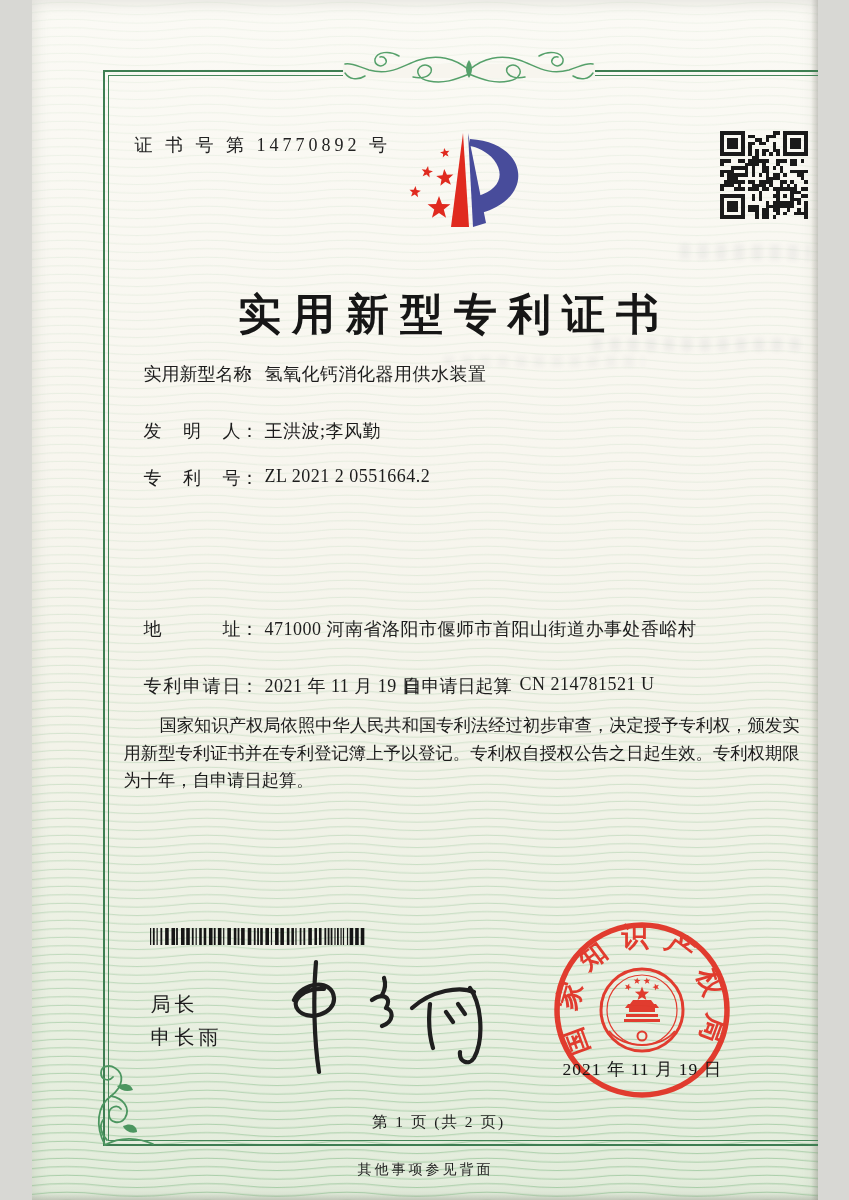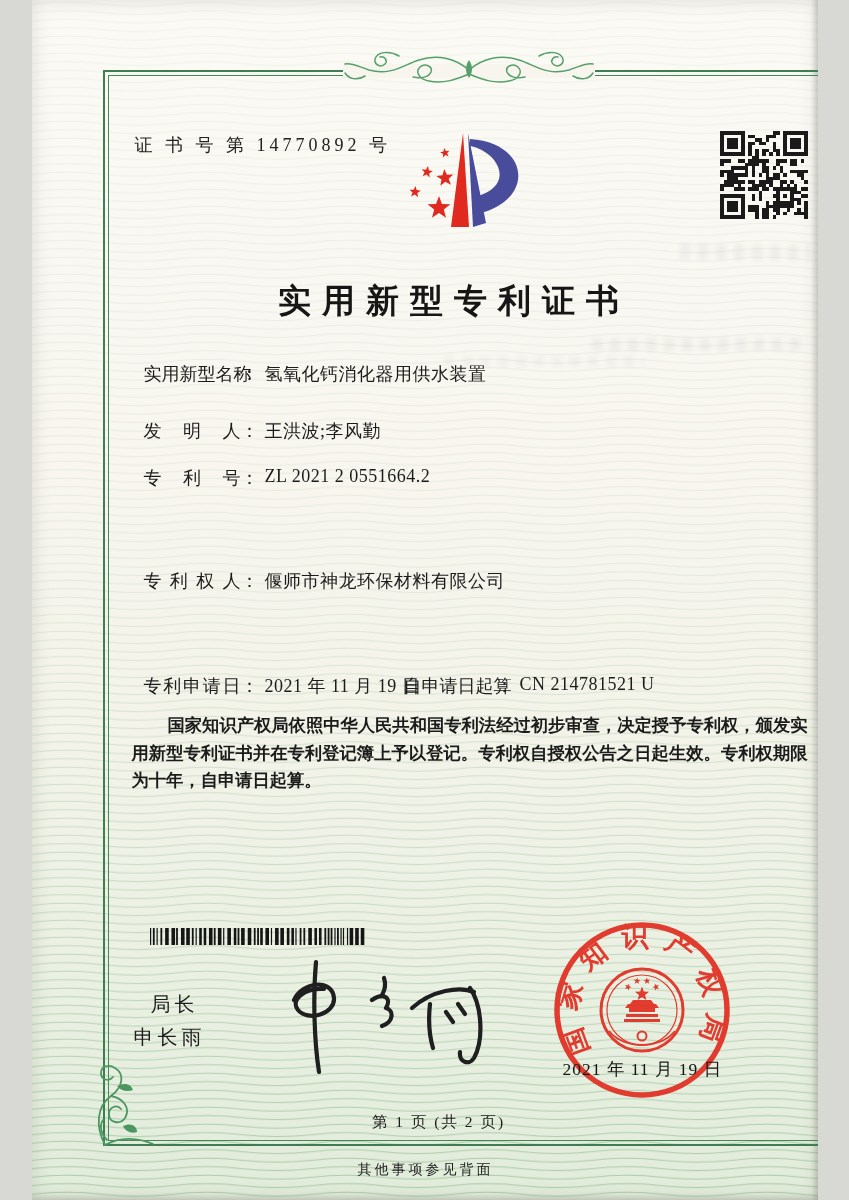--- a/index.html
+++ b/index.html
@@ -21,38 +21,38 @@
 
   .flourish-top{position:absolute;left:311px;top:46px;width:252px;height:48px;}
   .flourish-corner{position:absolute;left:55px;top:1042px;width:100px;height:105px;}
 
   .cert-no{position:absolute;left:103px;top:133px;font-size:18px;letter-spacing:4px;color:#222;}
 
   .logo{position:absolute;left:373px;top:126px;width:122px;height:108px;}
   .qr{position:absolute;left:688px;top:131px;width:88px;height:88px;}
 
   .title{position:absolute;left:0;right:0;top:257px;text-align:center;
-    font-size:33px;font-weight:bold;letter-spacing:11px;text-indent:11px;color:#161616;padding-left:48px;}
+    font-size:43px;font-weight:bold;letter-spacing:11px;text-indent:11px;color:#161616;padding-left:48px;}
 
   .row{position:absolute;left:112px;font-size:18px;white-space:nowrap;color:#1c1c1c;}
   .flabel{display:inline-block;width:97px;text-align:justify;text-align-last:justify;
     text-justify:inter-character;vertical-align:top;}
   .colon{display:inline-block;vertical-align:top;}
   .fvalue{margin-left:6px;letter-spacing:.5px;}
   .row.grant{left:372px;}
   .row.grant .flabel{width:92px;}
 
-  .body-text{position:absolute;left:100px;top:712px;width:676px;
-    font-size:17.3px;line-height:27.6px;text-align:justify;color:#1b1b1b;font-weight:bold;}
+  .body-text{position:absolute;left:92px;top:712px;width:676px;
+    font-size:17.3px;line-height:27.6px;text-align:justify;color:#1b1b1b;}
   .body-text p{margin:0;text-indent:36px;}
 
   .barcode{position:absolute;left:118px;top:928px;width:216px;height:17px;}
 
   .director-title{position:absolute;left:119px;top:991px;font-size:20px;letter-spacing:4px;}
-  .director-name{position:absolute;left:102px;top:1024px;font-size:20px;letter-spacing:4px;}
+  .director-name{position:absolute;left:119px;top:1024px;font-size:20px;letter-spacing:4px;}
 
   .signature{position:absolute;left:248px;top:948px;width:210px;height:130px;}
 
   .seal{position:absolute;left:515px;top:915px;width:190px;height:190px;
     opacity:.93;filter:blur(.3px);}
   .seal-date{position:absolute;left:531px;top:1057px;font-size:17.5px;letter-spacing:1px;
     color:#161616;white-space:nowrap;}
 
   .page-number{position:absolute;left:407px;top:1112px;transform:translateX(-50%);
     font-size:15.5px;letter-spacing:2px;}
@@ -459,22 +459,22 @@
 
   <div class="row" style="top:362px">
     <span class="flabel">实用新型名称</span><span class="colon">：</span><span class="fvalue">氢氧化钙消化器用供水装置</span>
   </div>
   <div class="row" style="top:419px">
     <span class="flabel">发明人</span><span class="colon">：</span><span class="fvalue">王洪波;李风勤</span>
   </div>
   <div class="row" style="top:466px">
     <span class="flabel">专利号</span><span class="colon">：</span><span class="fvalue">ZL 2021 2 0551664.2</span>
   </div>
-  <div class="row" style="top:569px">
-    <span class="flabel">专利权人</span><span class="colon">：</span><span class="fvalue">偃师市神龙环保材料有限公司</span>
+  <div class="row" style="top:617px">
+    <span class="flabel">地址</span><span class="colon">：</span><span class="fvalue">471000 河南省洛阳市偃师市首阳山街道办事处香峪村</span>
   </div>
   <div class="row" style="top:674px">
     <span class="flabel">专利申请日</span><span class="colon">：</span><span class="fvalue">2021 年 11 月 19 日</span>
   </div>
   <div class="row grant" style="top:674px">
     <span class="flabel">自申请日起算</span><span class="colon">：</span><span class="fvalue">CN 214781521 U</span>
   </div>
 
   <div class="body-text">
     <p>国家知识产权局依照中华人民共和国专利法经过初步审查，决定授予专利权，颁发实用新型专利证书并在专利登记簿上予以登记。专利权自授权公告之日起生效。专利权期限为十年，自申请日起算。</p>

